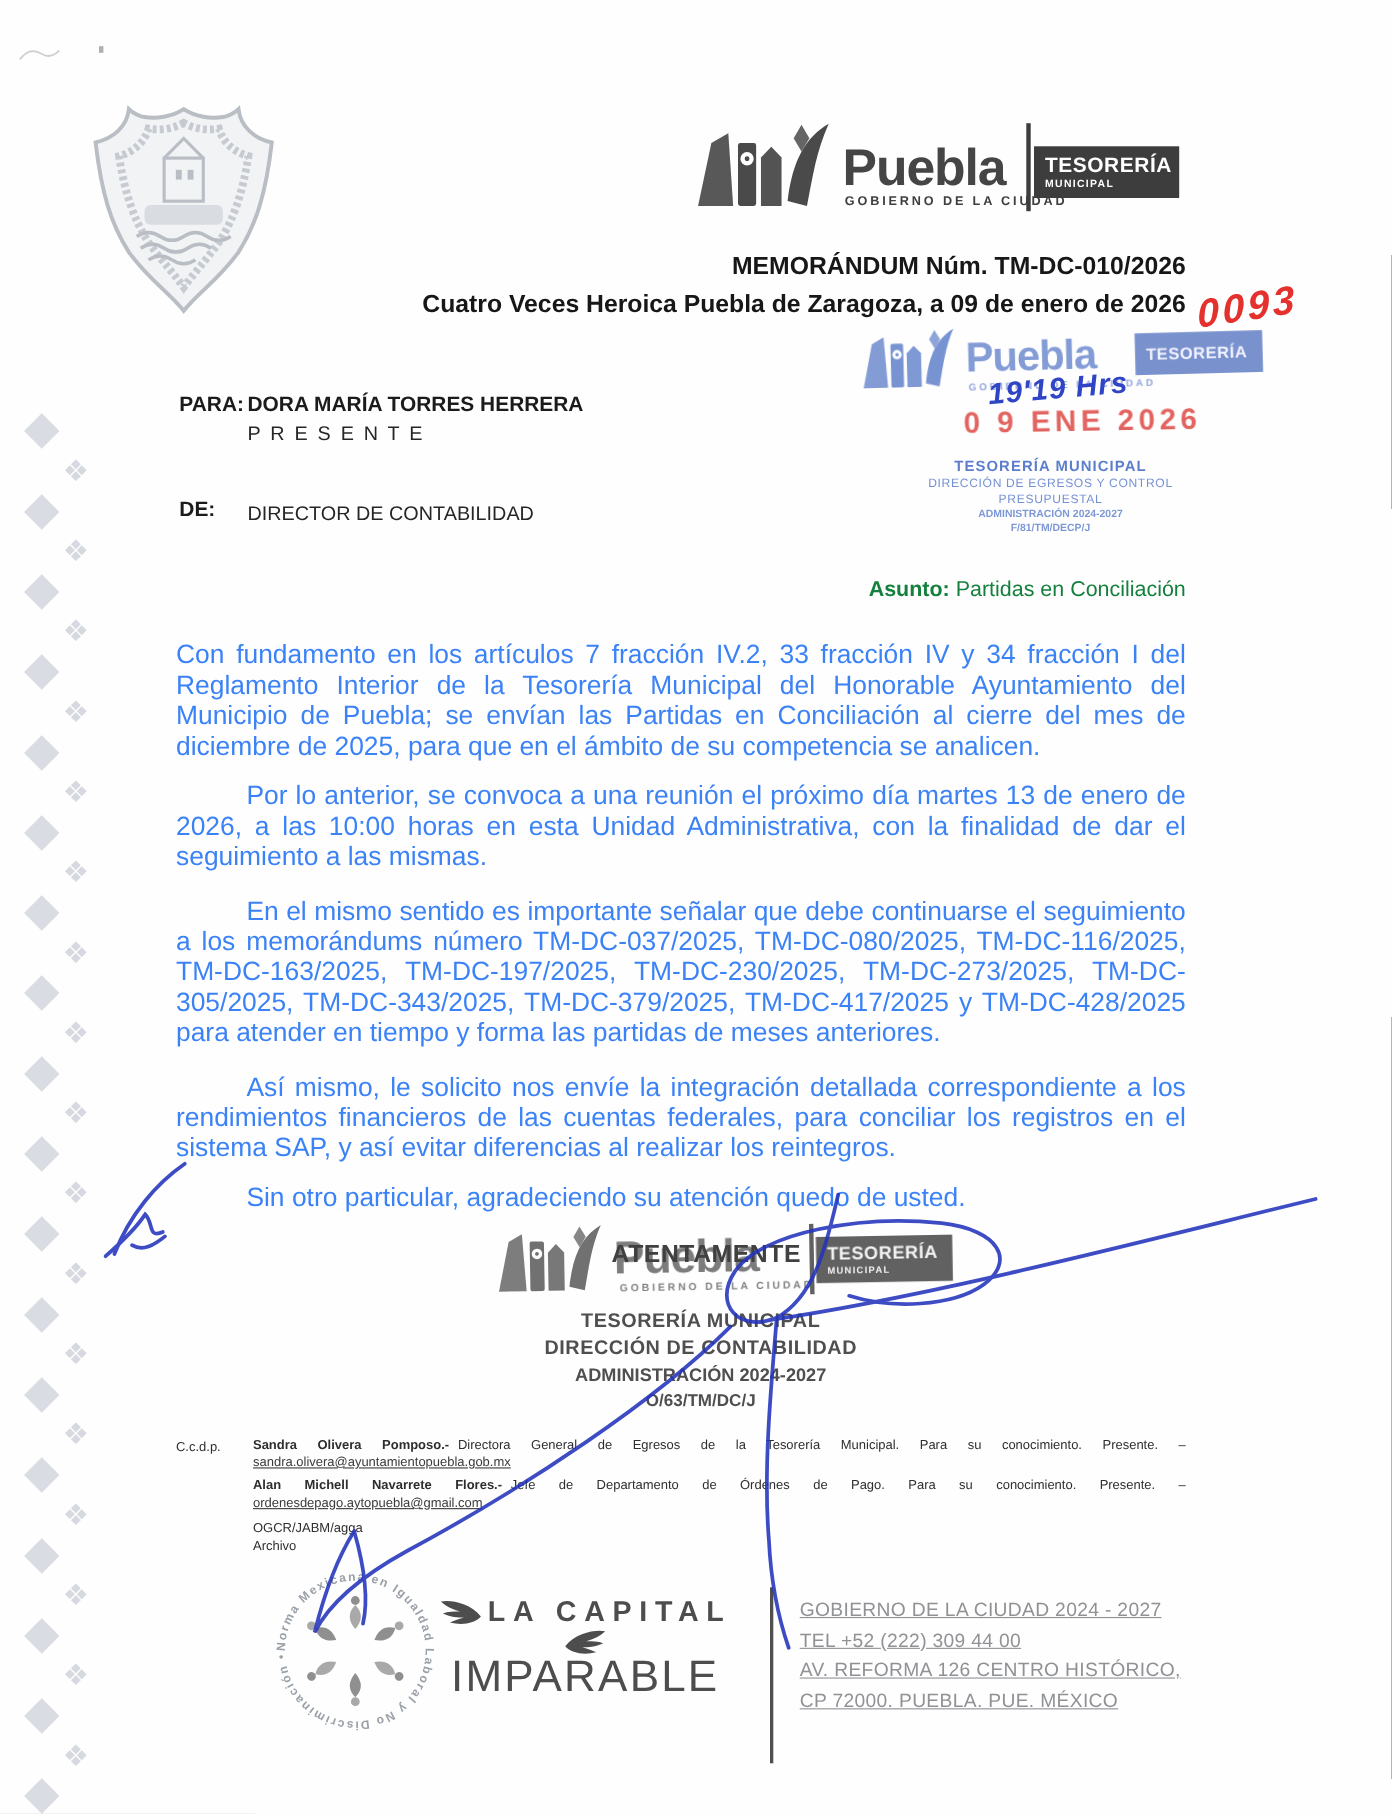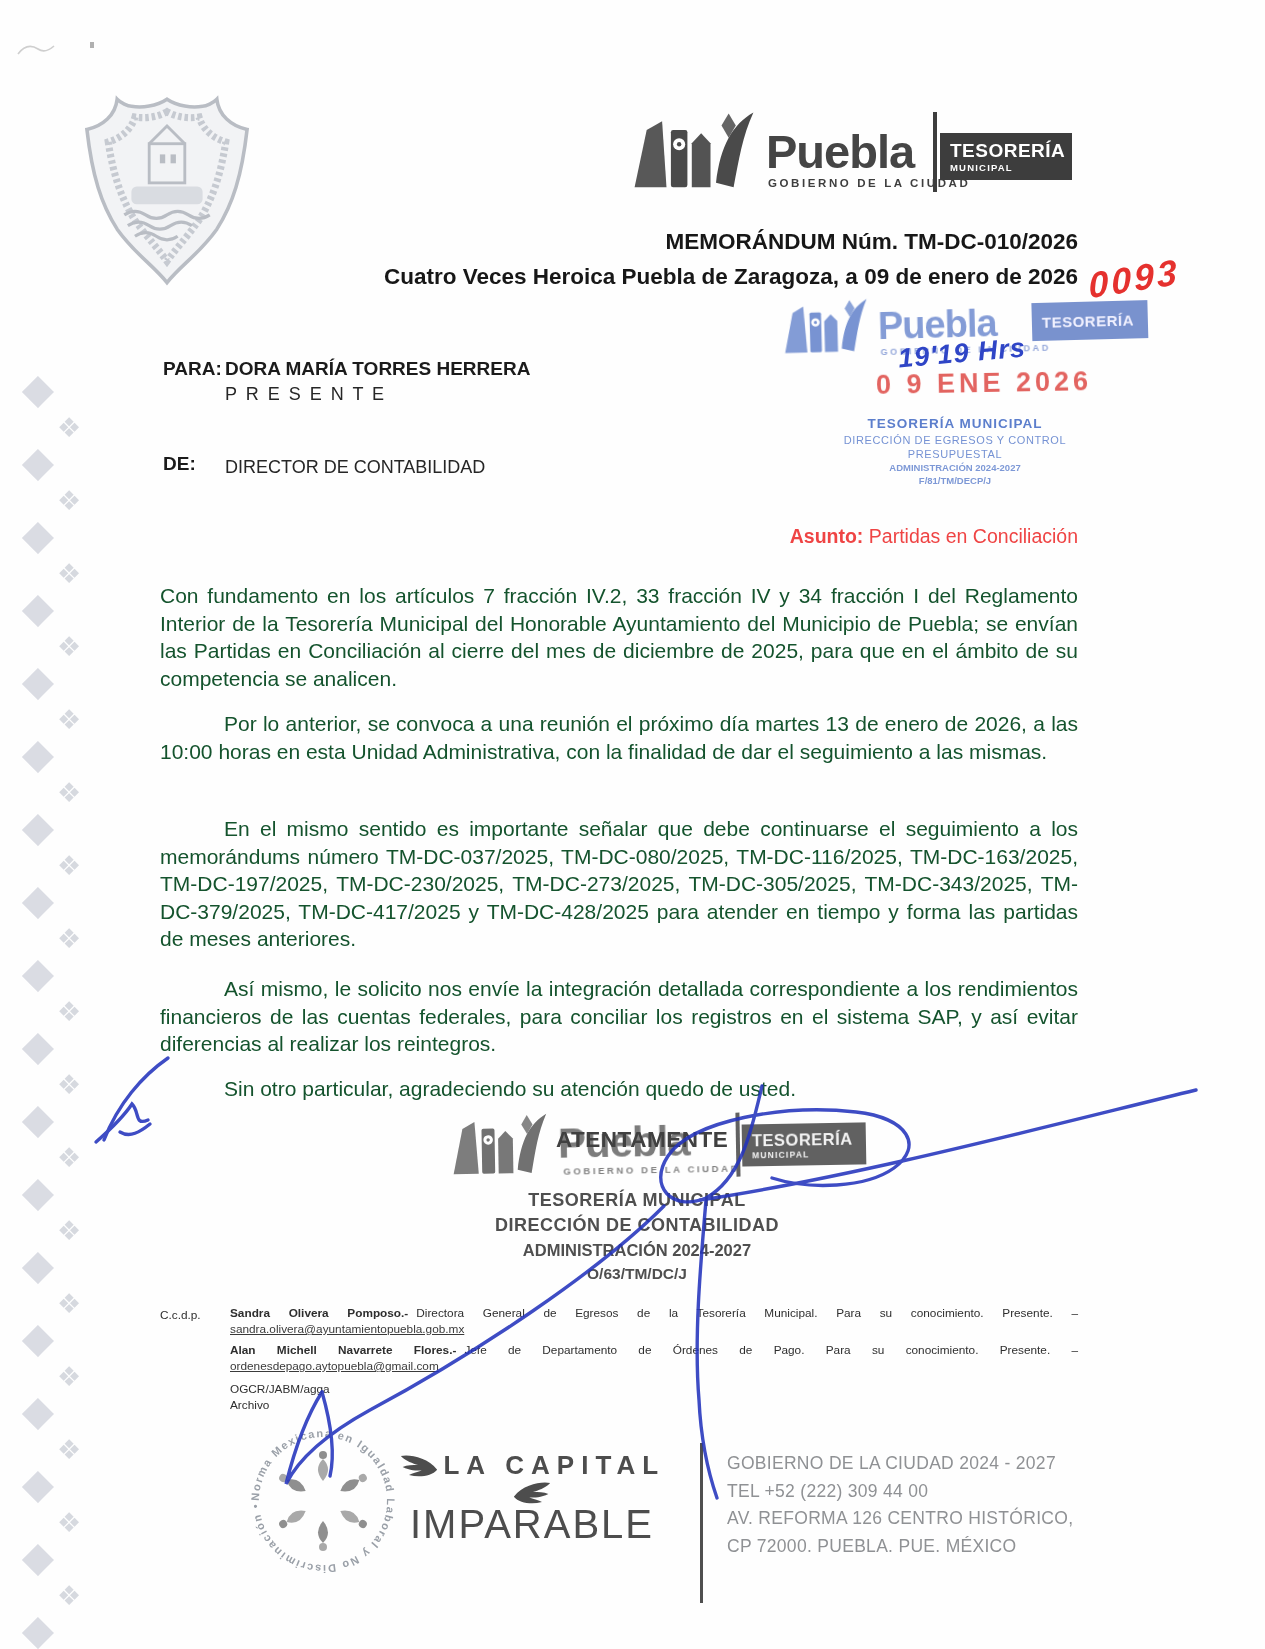--- a/index.html
+++ b/index.html
@@ -28,23 +28,23 @@
   .date-red{color:#e05450;font-weight:800;font-size:27px;letter-spacing:4px;transform:rotate(-1deg);opacity:.9;filter:blur(.3px);}
   .stamp-office{color:#4f74c8;text-align:center;filter:blur(.35px);opacity:.92;}
   .stamp-office .s1{font-size:13.5px;font-weight:bold;letter-spacing:1px;line-height:16.5px;}
   .stamp-office .s2{font-size:11px;font-weight:normal;letter-spacing:.6px;line-height:14px;opacity:.85;}
   .stamp-office .s3{font-size:9.5px;font-weight:bold;line-height:13px;opacity:.8;}
   
   .addr{display:grid;grid-template-columns:62px auto;font-size:19px;}
   .addr .lab{font-weight:800;color:#1b1b1b;}
   .addr .nm{font-weight:800;color:#1b1b1b;}
   .addr .ti{color:#262626;font-size:18px;margin-top:4px;}
-  .subject{font-size:19.5px;text-align:right;color:#ef4444;}
-  
-  .para{width:918px;font-size:21px;line-height:27.6px;color:#14532d;text-align:justify;}
+  .subject{font-size:19.5px;text-align:right;color:#15803d;}
+  
+  .para{width:918px;font-size:24px;line-height:27.6px;color:#3b82f6;text-align:justify;}
   .ind{text-indent:64px;}
   
   .gray-stamp{color:#5c5c5c;opacity:.88;transform:rotate(-1deg);}
   .gray-stamp .brand{color:#6b6b6b;filter:blur(.6px);}
   .gray-stamp .brand-sub{color:#6f6f6f;filter:blur(.4px);}
   .gray-stamp .tbox{background:#4c4c4c;color:#f2f2f2;filter:blur(.3px);}
   .atent{font-size:22.5px;font-weight:800;color:#404040;letter-spacing:.5px;}
   .sig-lines{width:400px;text-align:center;color:#4f4f4f;}
   .sig-lines .g1{font-size:18px;font-weight:bold;letter-spacing:.5px;line-height:25px;}
   .sig-lines .g2{font-size:16.5px;font-weight:bold;line-height:24px;}
@@ -280,21 +280,21 @@
         </svg>
       <span class="c1">LA CAPITAL</span>
       <svg width="40" height="24" style="color:#4d4d4d;vertical-align:middle">
           <use href="#wing"></use>
         </svg>
     </div>
     <div class="c2">IMPARABLE</div>
   </div>
 
   <div class="abs fdiv" style="left:700px;top:1443px;width:3px;height:160px;"></div>
-  <div class="abs contact" style="left:727px;top:1450px;width:360px;">
+  <div class="abs contact" style="left:727px;top:1450px;width:360px;text-decoration:underline;">
     <div>GOBIERNO DE LA CIUDAD 2024 - 2027</div>
     <div>TEL +52 (222) 309 44 00</div>
     <div>AV. REFORMA 126 CENTRO HISTÓRICO,</div>
     <div>CP 72000. PUEBLA. PUE. MÉXICO</div>
   </div>
 
   <svg class="abs sig-svg" style="left:0;top:0" width="1265" height="1649" viewBox="0 0 1265 1649" fill="none" stroke="#2434bd" stroke-width="3.4" stroke-linecap="round" opacity=".88">
     <path d="M104 1140 C118 1104 142 1076 168 1058"></path>
     <path d="M96 1142 C112 1128 124 1116 132 1104 C140 1112 134 1126 148 1120"></path>
     <path d="M120 1132 C130 1138 140 1132 150 1124"></path>

